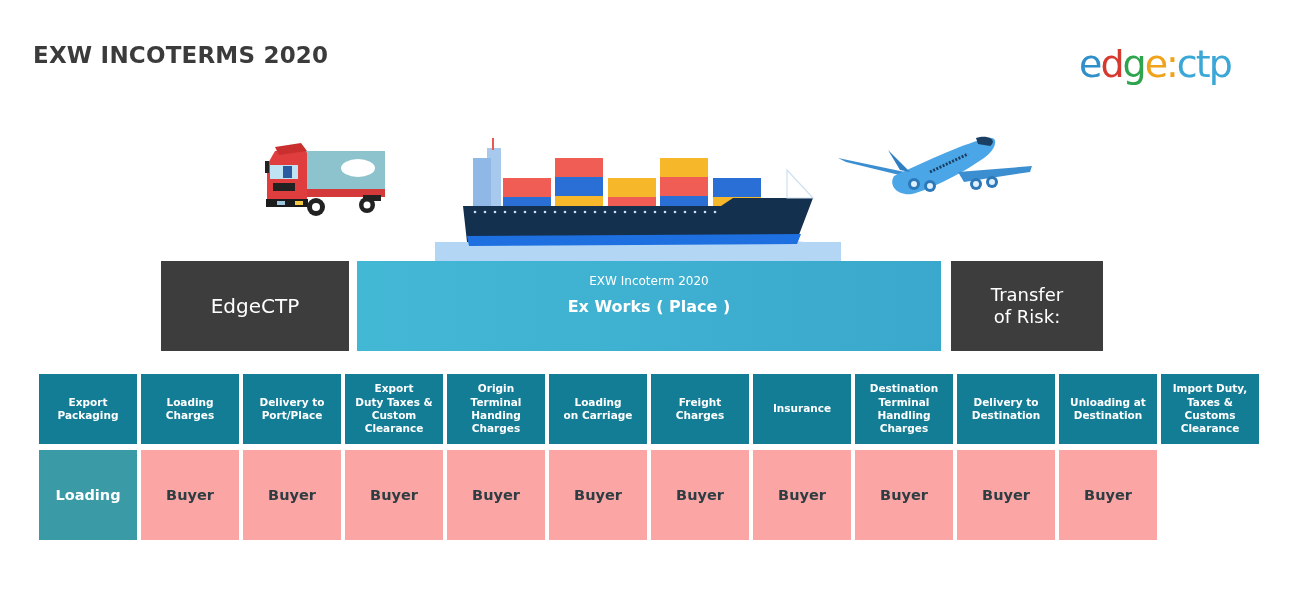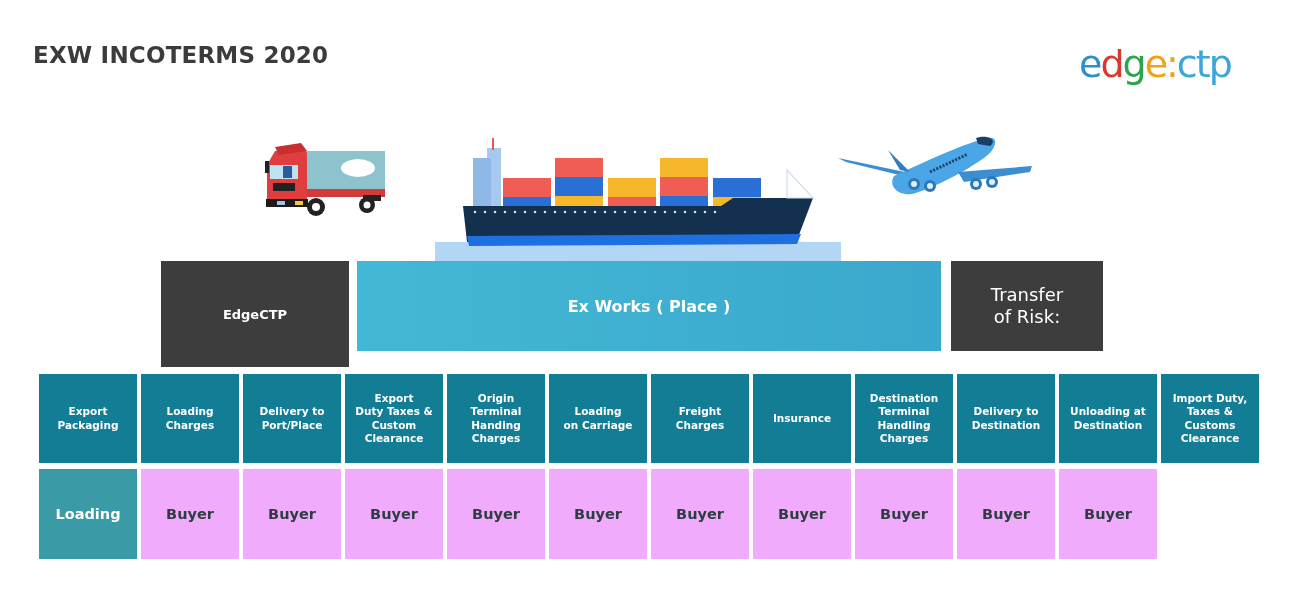--- a/index.html
+++ b/index.html
@@ -13,22 +13,22 @@
 
   .illus { position: absolute; }
 
   .box-dark { position: absolute; background: #3d3d3d; color: #ffffff; display: flex; align-items: center; justify-content: center; text-align: center; }
   .box-main { position: absolute; left: 357px; top: 261px; width: 584px; height: 90px; background: linear-gradient(90deg, #43b8d5 0%, #3aa8cc 100%); color: #ffffff; text-align: center; }
   .box-main .l1 { position: absolute; left: 0; right: 0; top: 13px; font-size: 12px; }
   .box-main .l2 { position: absolute; left: 0; right: 0; top: 36px; font-size: 16px; font-weight: bold; }
   .box-main .l3 { position: absolute; left: 0; right: 0; top: 63px; font-size: 12px; }
 
   .grid { position: absolute; left: 39px; top: 374px; display: grid; grid-template-columns: repeat(12, 98px); column-gap: 4px; row-gap: 6px; }
-  .hcell { height: 89px; background: #137d96; color: #ffffff; font-size: 10.5px; font-weight: bold; line-height: 13.3px; display: flex; align-items: center; justify-content: center; text-align: center; padding: 0 4px; white-space: pre-line; }
-  .vcell { height: 90px; background: #f0abfc; color: #2d3d42; font-size: 14.5px; font-weight: bold; display: flex; align-items: center; justify-content: center; text-align: center; }
+  .hcell { height: 70px; background: #137d96; color: #ffffff; font-size: 10.5px; font-weight: bold; line-height: 13.3px; display: flex; align-items: center; justify-content: center; text-align: center; padding: 0 4px; white-space: pre-line; }
+  .vcell { height: 90px; background: #fca5a5; color: #2d3d42; font-size: 14.5px; font-weight: bold; display: flex; align-items: center; justify-content: center; text-align: center; }
   .vcell.seller { background: #3a9aa6; color: #ffffff; }
 </style>
 </head>
 <body>
 
 <div class="title">EXW INCOTERMS 2020</div>
 
 <div class="logo">
   <span style="color:#2f8fc9">e</span><span style="color:#d63a2f">d</span><span style="color:#2ea44f">g</span><span style="color:#f0a21b">e</span><span style="color:#f0a21b">:</span><span style="color:#3aa7d6">ctp</span>
 </div>
@@ -113,25 +113,26 @@
     <circle cx="76" cy="48" r="3" fill="#dff0ff"></circle>
   <circle cx="92" cy="50" r="6" fill="#2c78b8"></circle>
     <circle cx="92" cy="50" r="3" fill="#dff0ff"></circle>
   <circle cx="138" cy="48" r="6" fill="#2c78b8"></circle>
     <circle cx="138" cy="48" r="3" fill="#dff0ff"></circle>
   <circle cx="154" cy="46" r="6" fill="#2c78b8"></circle>
     <circle cx="154" cy="46" r="3" fill="#dff0ff"></circle>
   <path d="M92 36 L130 18" stroke="#1b3f63" stroke-width="3" stroke-dasharray="2 1.5"></path>
 </svg>
 
-<div class="box-dark" style="left:161px;top:261px;width:188px;height:106px;font-size:13px;font-weight:bold;">
+<div class="box-dark" style="left:161px;top:261px;width:188px;height:90px;font-size:20px;">
   <span>EdgeCTP</span>
 </div>
 
 <div class="box-main">
+  <div class="l1">EXW Incoterm 2020</div>
   <div class="l2">Ex Works ( Place )</div>
 </div>
 
 <div class="box-dark" style="left:951px;top:261px;width:152px;height:90px;font-size:18px;line-height:22px;white-space:pre-line;">
   <span>Transfer
 of Risk:</span>
 </div>
 
 <div class="grid">
   <div class="hcell">Export

